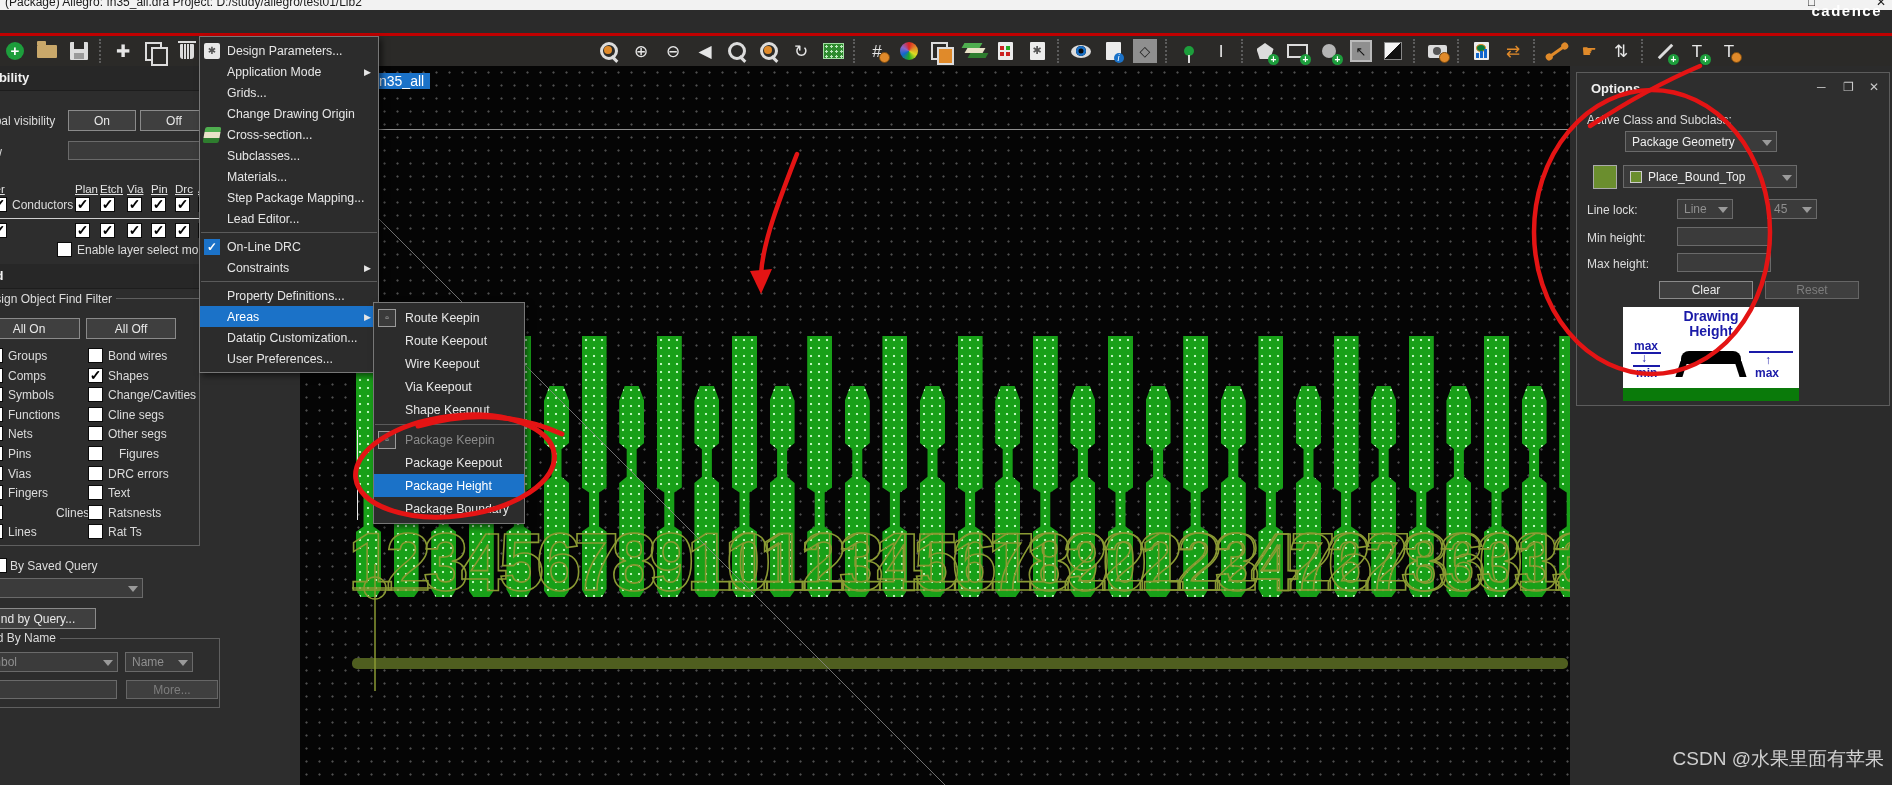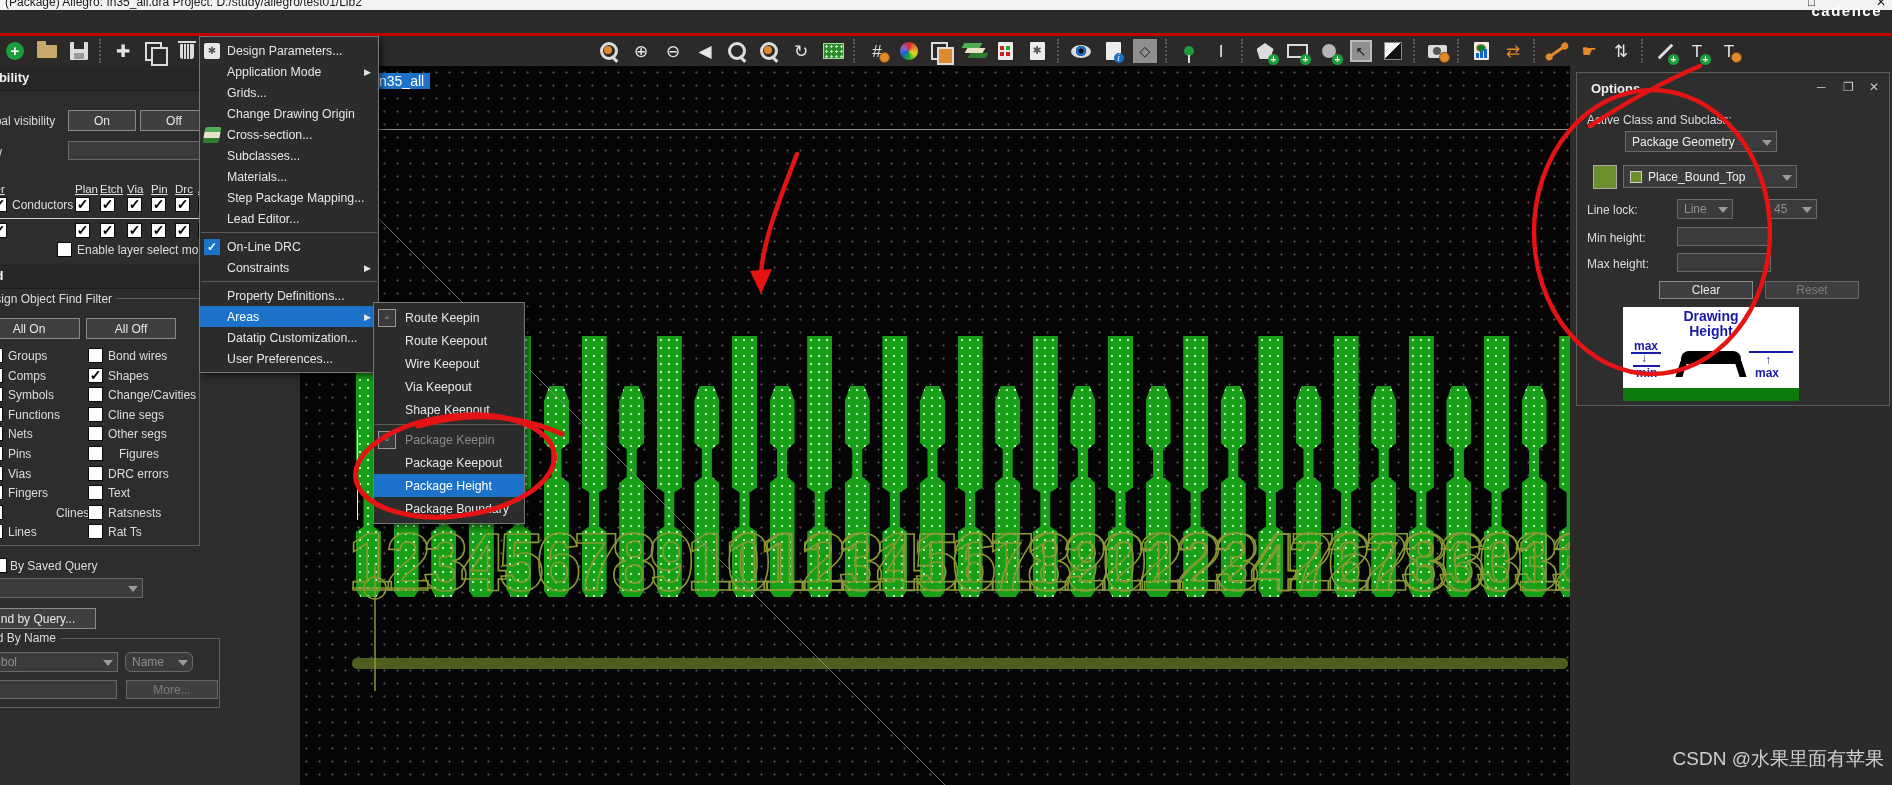--- a/index.html
+++ b/index.html
@@ -387,21 +387,21 @@
         <span class="arr"></span>
       </div>
     <div class="btn" style="left:-30px;top:542px;width:126px;height:21px;">Find by Query...</div>
 
     <div class="group" style="left:-30px;top:572px;width:248px;height:68px;"></div>
     <div class="group-label" style="left:-24px;top:565px;">Find By Name</div>
     <div class="dd gray" style="left:-30px;top:586px;width:148px;height:20px;">
         <span>Symbol</span>
         <span class="arr"></span>
       </div>
-    <div class="dd gray" style="left:125px;top:586px;width:68px;height:20px;border-radius:6px;">
+    <div class="dd gray" style="left:125px;top:586px;width:68px;height:20px;">
         <span>Name</span>
         <span class="arr"></span>
       </div>
     <div class="tinput" style="left:-26px;top:614px;width:143px;height:19px;"></div>
     <div class="btn disabled" style="left:126px;top:614px;width:92px;height:19px;">More...</div>
   </div>
 
   <div id="canvas">
     <div id="tab">n35_all</div>
     <div id="canvas-topline"></div>

